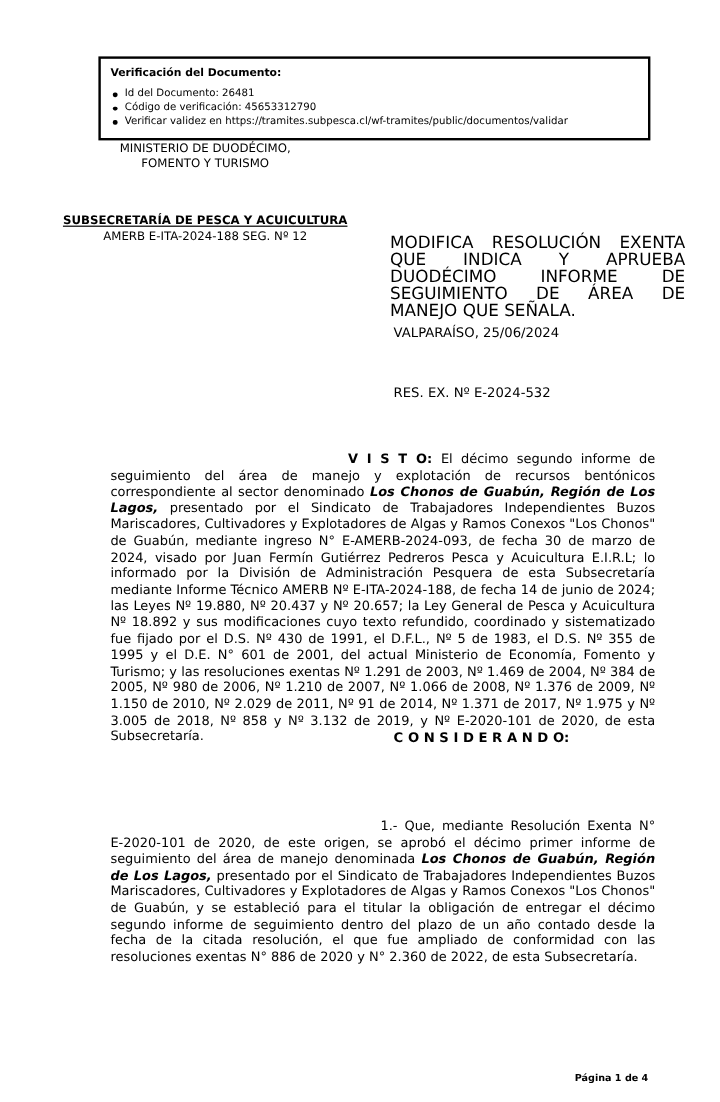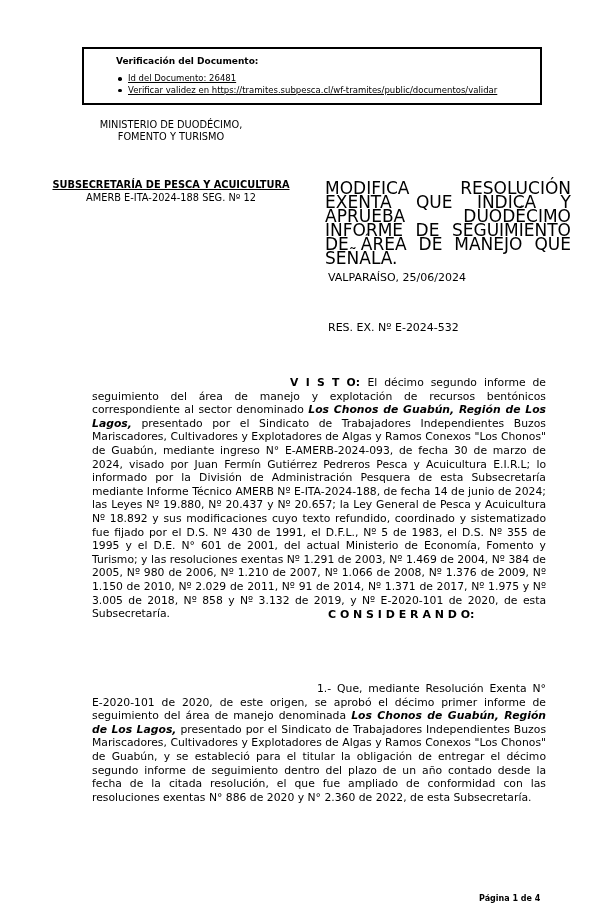--- a/index.html
+++ b/index.html
@@ -16,32 +16,31 @@
     overflow: hidden;
   }
 
   
   .verify-box {
     position: absolute;
     left: 82px;
     top: 47px;
     width: 460px;
     border: 2px solid #000000;
-    padding: 7px 8px 7px 32px;
+    padding: 7px 8px 7px 8px;
   }
   .verify-title {
     font-size: 9px;
     font-weight: bold;
     margin-bottom: 7px;
   }
   .verify-list {
     list-style: none;
     font-size: 8.5px;
     line-height: 11.5px;
-    text-decoration: underline;
   }
   .verify-list li { padding-left: 12px; position: relative; }
   .verify-list li::before {
     content: "";
     position: absolute;
     left: 2px;
     top: 4px;
     width: 3.5px;
     height: 3.5px;
     background: #000000;
@@ -61,23 +60,23 @@
   .letterhead .bold-underline {
     font-weight: bold;
     text-decoration: underline;
     margin-top: 36px;
   }
 
   
   .title-block {
     position: absolute;
     left: 325px;
-    top: 181px;
+    top: 196px;
     width: 246px;
-    font-size: 17px;
+    font-size: 14px;
     line-height: 14px;
     text-align: justify;
     text-justify: inter-word;
   }
 
   .place-date {
     position: absolute;
     left: 328px;
     top: 271px;
     font-size: 11px;
@@ -124,20 +123,21 @@
 </style>
 </head>
 <body>
 
 <div class="page">
 
   <div class="verify-box">
     <div class="verify-title">Verificación del Documento:</div>
     <ul class="verify-list">
       <li>Id del Documento: 26481</li>
+      <li>Código de verificación: 45653312790</li>
       <li>Verificar validez en https://tramites.subpesca.cl/wf-tramites/public/documentos/validar</li>
     </ul>
   </div>
 
   <div class="letterhead">
     <div>MINISTERIO DE DUODÉCIMO,</div>
     <div>FOMENTO Y TURISMO</div>
     <div class="bold-underline">SUBSECRETARÍA DE PESCA Y ACUICULTURA</div>
     <div>AMERB E-ITA-2024-188 SEG. Nº 12</div>
   </div>

